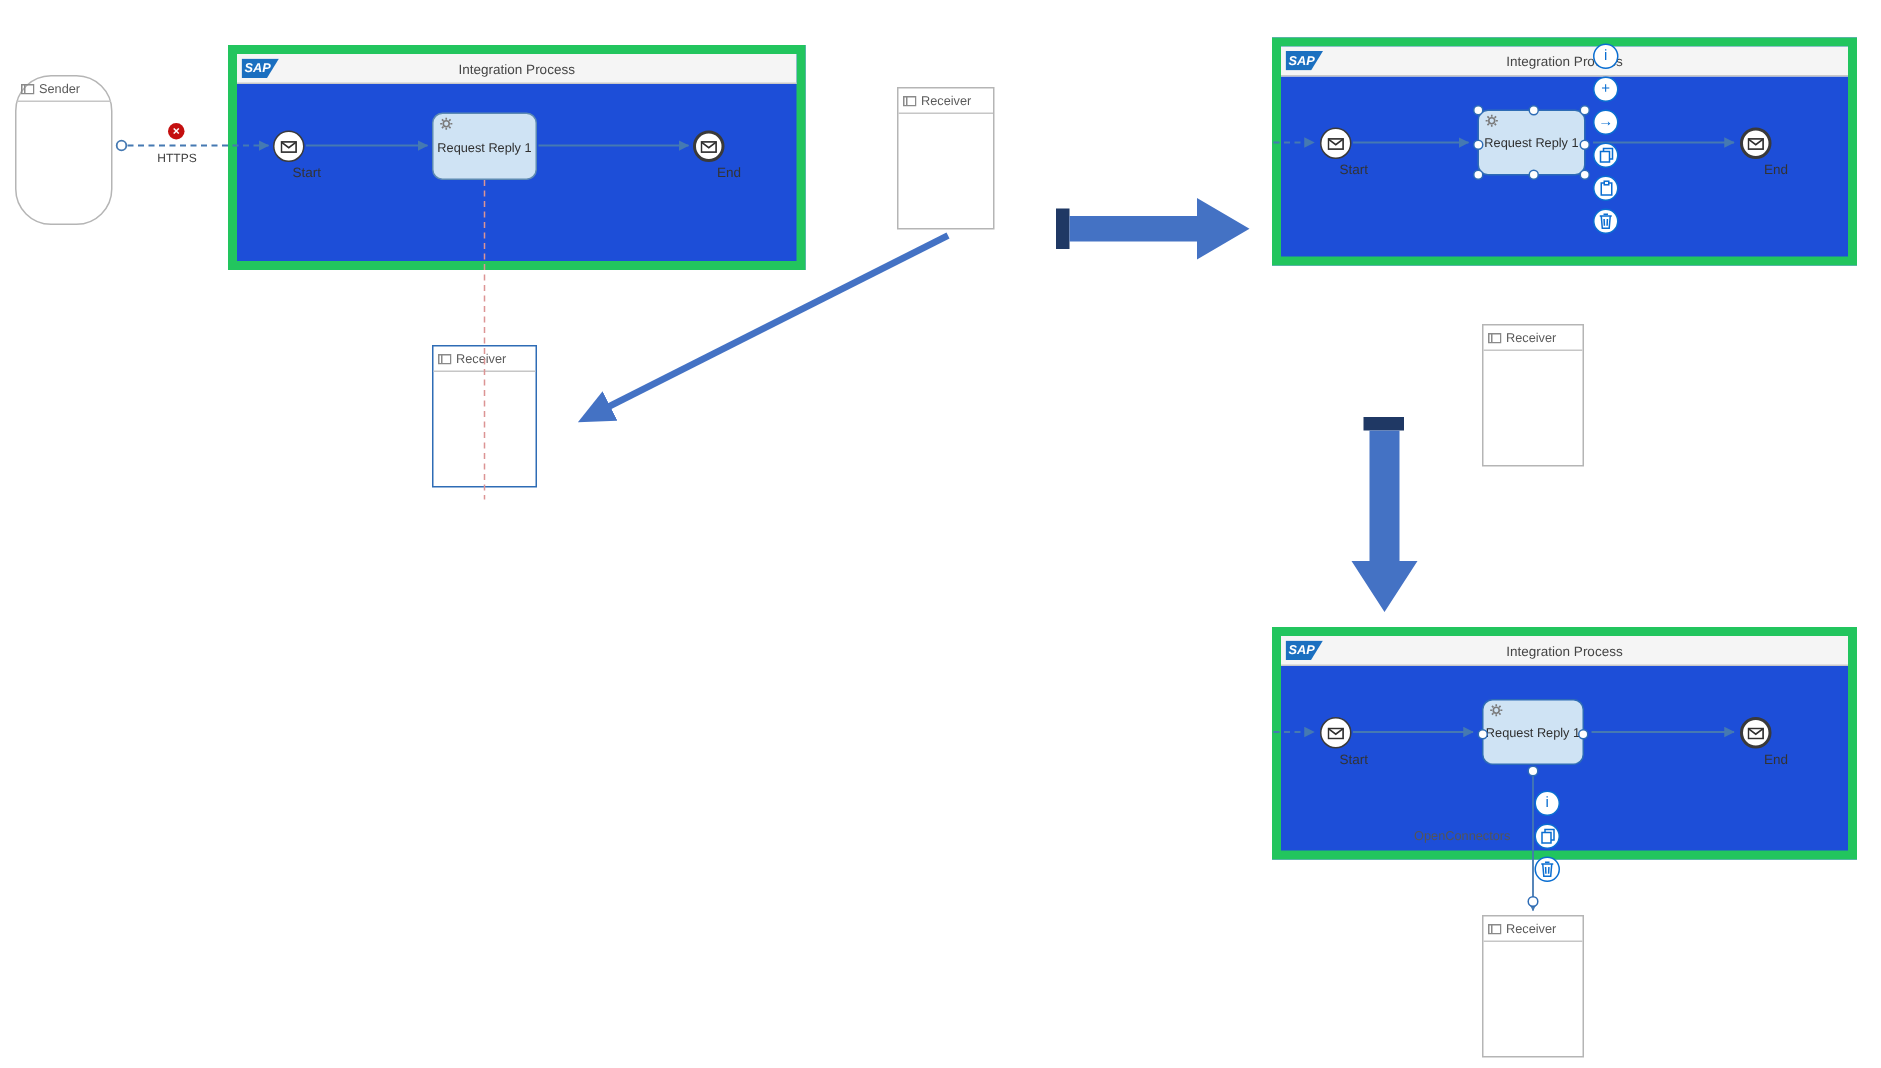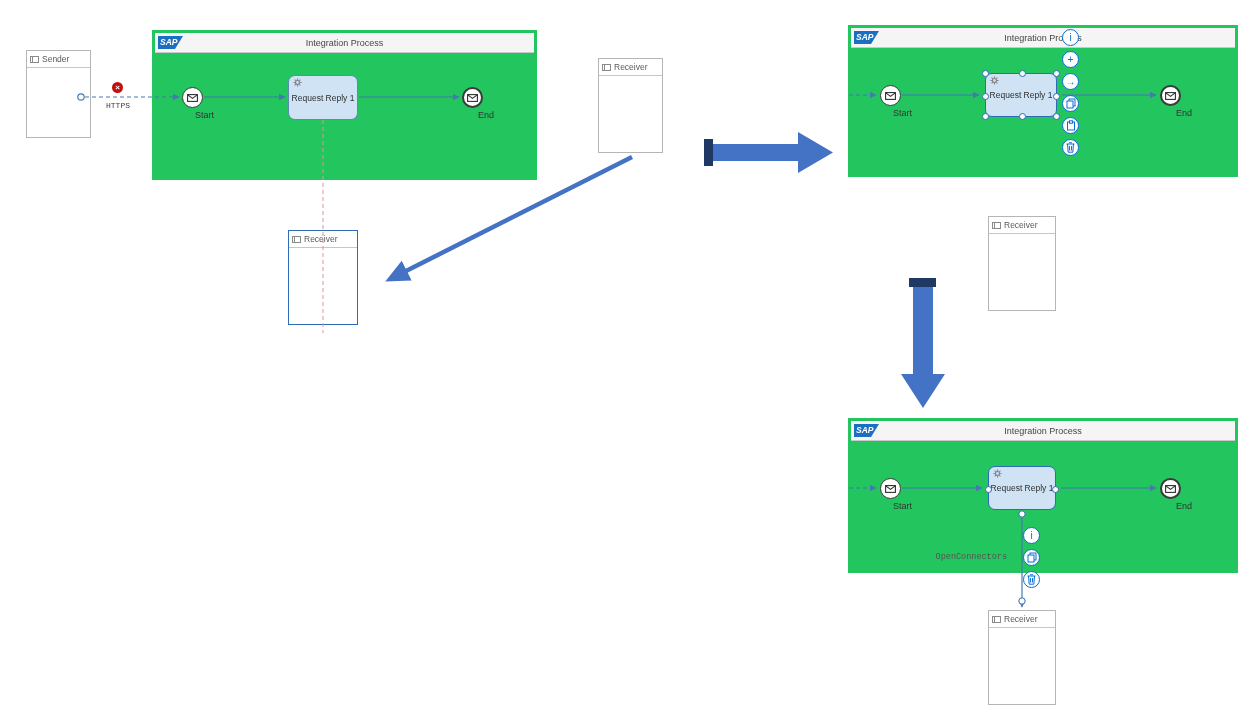--- a/index.html
+++ b/index.html
@@ -7,21 +7,21 @@
           font-family:"Liberation Sans",sans-serif;}
   .overlay{position:absolute;left:0;top:0;z-index:6;pointer-events:none;}
   .flow{stroke:#4579b2;stroke-width:1.2;fill:none;}
   .dash{stroke-dasharray:4 3;}
 
   .participant{position:absolute;background:#fff;border:1px solid #b5b5b5;box-sizing:border-box;z-index:2;}
   .participant.selected{border:1.5px solid #2e6cb5;}
   .p-header{display:flex;align-items:center;gap:3px;height:16px;padding:0 3px;
             border-bottom:1px solid #c6c6c6;font-size:8.5px;color:#5a5a5a;}
 
-  .pool{position:absolute;background:#22c55e;border:3px solid #22c55e;box-sizing:border-box;z-index:1;}
+  .pool{position:absolute;background:#1d4ed8;border:6px solid #22c55e;box-sizing:border-box;z-index:1;}
   .pool-header{position:relative;height:20px;background:#f5f5f5;border-bottom:1px solid #c9c9c9;
                display:flex;align-items:center;padding:0 3px;box-sizing:border-box;}
   .pool-title{position:absolute;left:0;right:0;text-align:center;font-size:9px;color:#454545;}
   .sap-logo{position:relative;z-index:1;width:25px;height:13px;background:#1b6fc0;color:#fff;
             font-weight:bold;font-style:italic;font-size:8.5px;line-height:13px;padding-left:2px;
             box-sizing:border-box;clip-path:polygon(0 0,100% 0,68% 100%,0 100%);}
 
   .event{position:absolute;width:21px;height:21px;border-radius:50%;background:#fff;
          border:1.5px solid #3a3a3a;display:flex;align-items:center;justify-content:center;
          box-sizing:border-box;z-index:3;}
@@ -35,28 +35,28 @@
   .gear{position:absolute;top:2px;left:4px;}
 
   .handle{position:absolute;width:7px;height:7px;border-radius:50%;background:#fff;
           border:1px solid #2e6cb5;box-sizing:border-box;z-index:4;}
 
   .ctx-btn{position:absolute;width:17px;height:17px;border-radius:50%;background:#fff;
            border:1px solid #0a6ed1;color:#0a6ed1;display:flex;align-items:center;justify-content:center;
            font-size:10px;line-height:1;box-sizing:border-box;z-index:7;}
   .err-badge{position:absolute;width:11px;height:11px;border-radius:50%;background:#c40f0f;color:#fff;
              font-size:8px;font-weight:bold;display:flex;align-items:center;justify-content:center;z-index:7;}
-  .small-label{position:absolute;font-size:8px;color:#3c3c3c;z-index:3;font-family:Liberation Mono, monospace;}
+  .small-label{position:absolute;font-size:8px;color:#3c3c3c;z-index:3;}
 </style>
 </head>
 <body>
 
 <div class="canvas">
 
-  <div class="participant" style="left:26px;top:50px;width:65px;height:88px;">
+  <div class="participant" style="left:10px;top:50px;width:65px;height:100px;border-radius:24px;">
     <div class="p-header">
       <svg width="9" height="7" viewBox="0 0 9 7">
         <rect x="0.5" y="0.5" width="8" height="6" fill="none" stroke="#8a8a8a"></rect>
         <line x1="2.5" y1="0.5" x2="2.5" y2="6.5" stroke="#8a8a8a"></line>
       </svg>
       <span>Sender</span>
     </div>
   </div>
 
   <div class="pool" style="left:152px;top:30px;width:385px;height:150px;">

